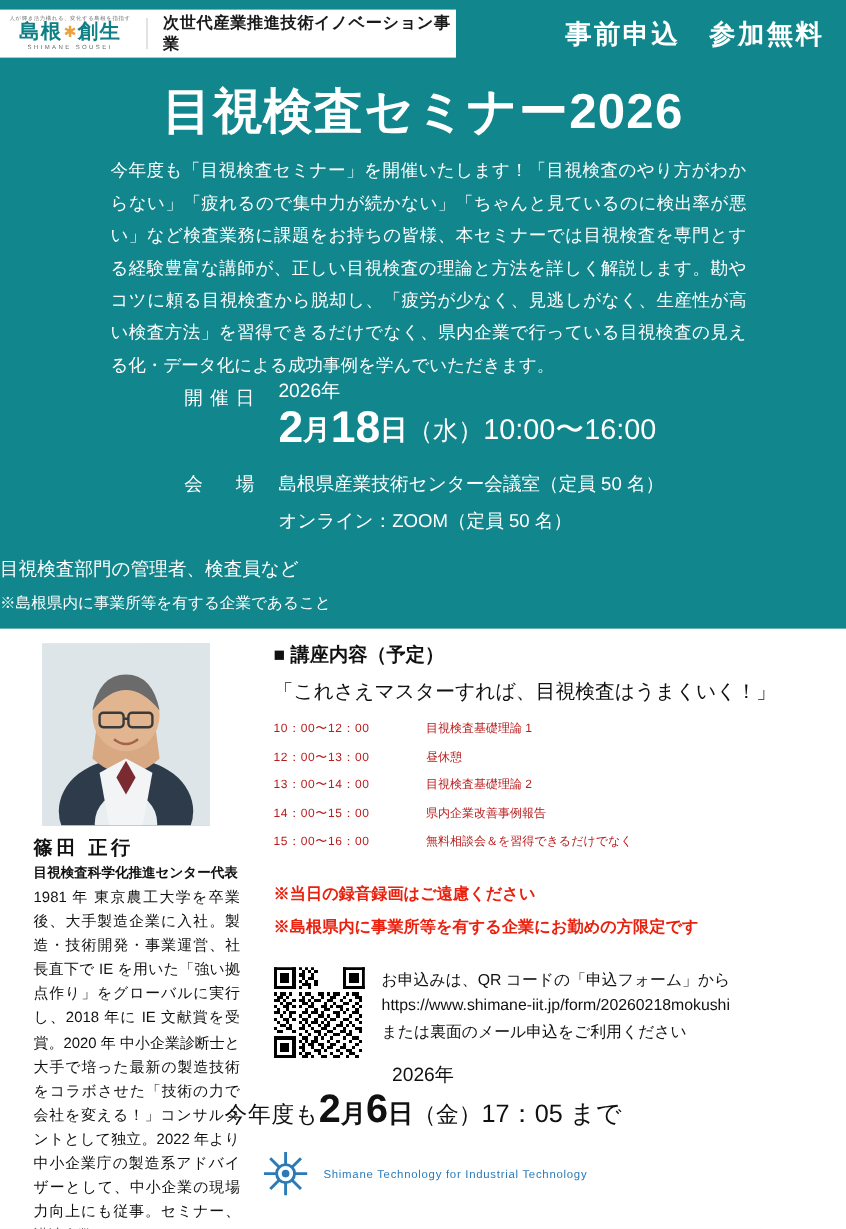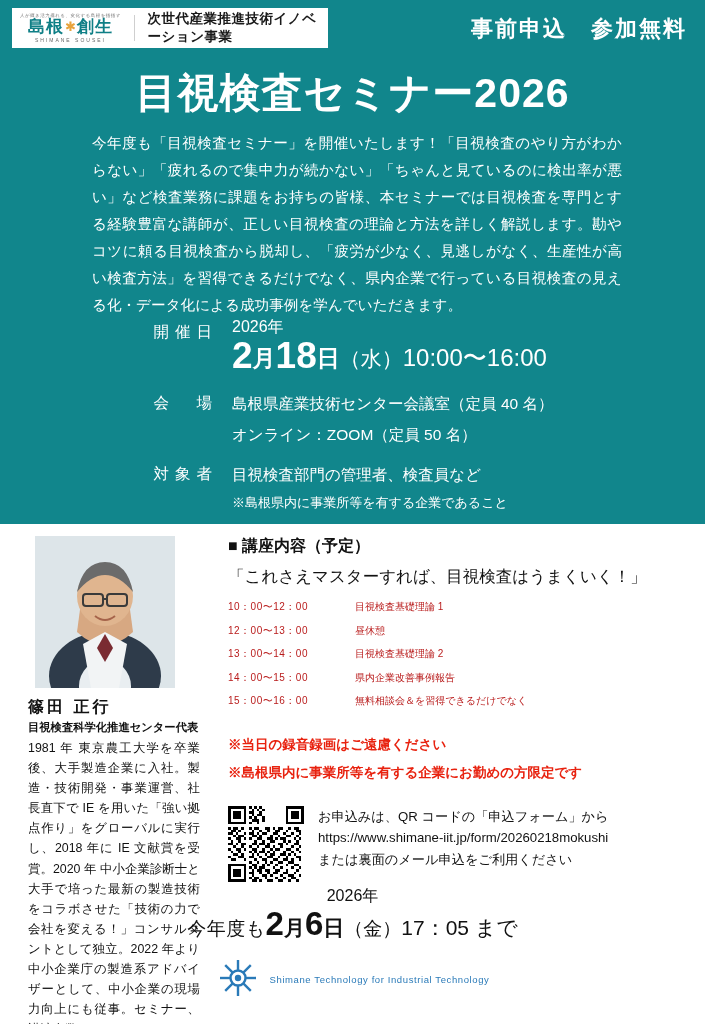--- a/index.html
+++ b/index.html
@@ -10,21 +10,21 @@
     overflow: hidden;
   }
   .page { position: relative; width: 705px; height: 1024px; }
 
   
   .top-section {
     position: absolute; left: 0; top: 0; width: 705px; height: 524px;
     background: #11868c;
   }
   .logo-bar {
-    position: absolute; left: 12px; top: 8px; width: 316px; height: 40px;
+    position: absolute; left: 0; top: 8px; width: 380px; height: 40px;
     background: #ffffff; display: flex; align-items: center;
   }
   .logo-mark {
     display: flex; align-items: center; padding-left: 8px; padding-right: 6px;
   }
   .logo-kanji {
     font-size: 17px; font-weight: bold; color: #0f7f86; letter-spacing: 1px;
     line-height: 1;
   }
   .logo-star { color: #e8a33d; font-size: 13px; padding: 0 1px; }
@@ -178,27 +178,26 @@
           <div class="year-line">2026年</div>
           <div class="date-line">
             <span class="d-big">2</span><span class="d-mid">月</span><span class="d-big">18</span><span class="d-mid">日</span><span class="d-paren">（水）</span><span class="d-time">10:00〜16:00</span>
           </div>
         </div>
       </div>
 
       <div class="info-row" style="margin-top:14px;">
         <div class="info-label">会　場</div>
         <div class="info-value">
-          <div class="venue-line">島根県産業技術センター会議室（定員 40 名）</div>
+          <div class="venue-line">島根県産業技術センター会議室（定員 50 名）</div>
           <div class="venue-line">オンライン：ZOOM（定員 50 名）</div>
         </div>
       </div>
 
       <div class="info-row" style="margin-top:10px;">
-        <div class="info-label">対象者</div>
         <div class="info-value">
           <div class="target-line">目視検査部門の管理者、検査員など</div>
           <div class="target-line note-small">※島根県内に事業所等を有する企業であること</div>
         </div>
       </div>
 
     </div>
   </div>
 
   <div class="bottom">

